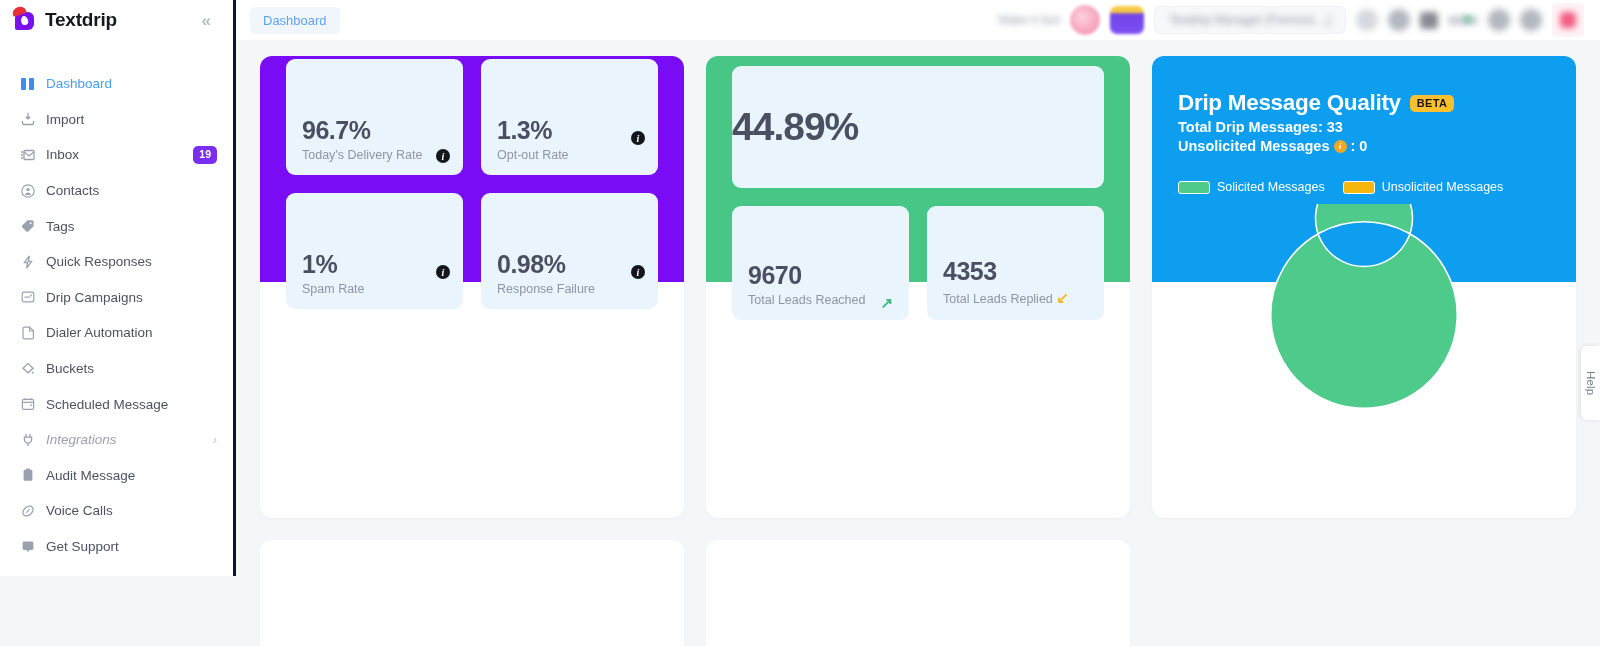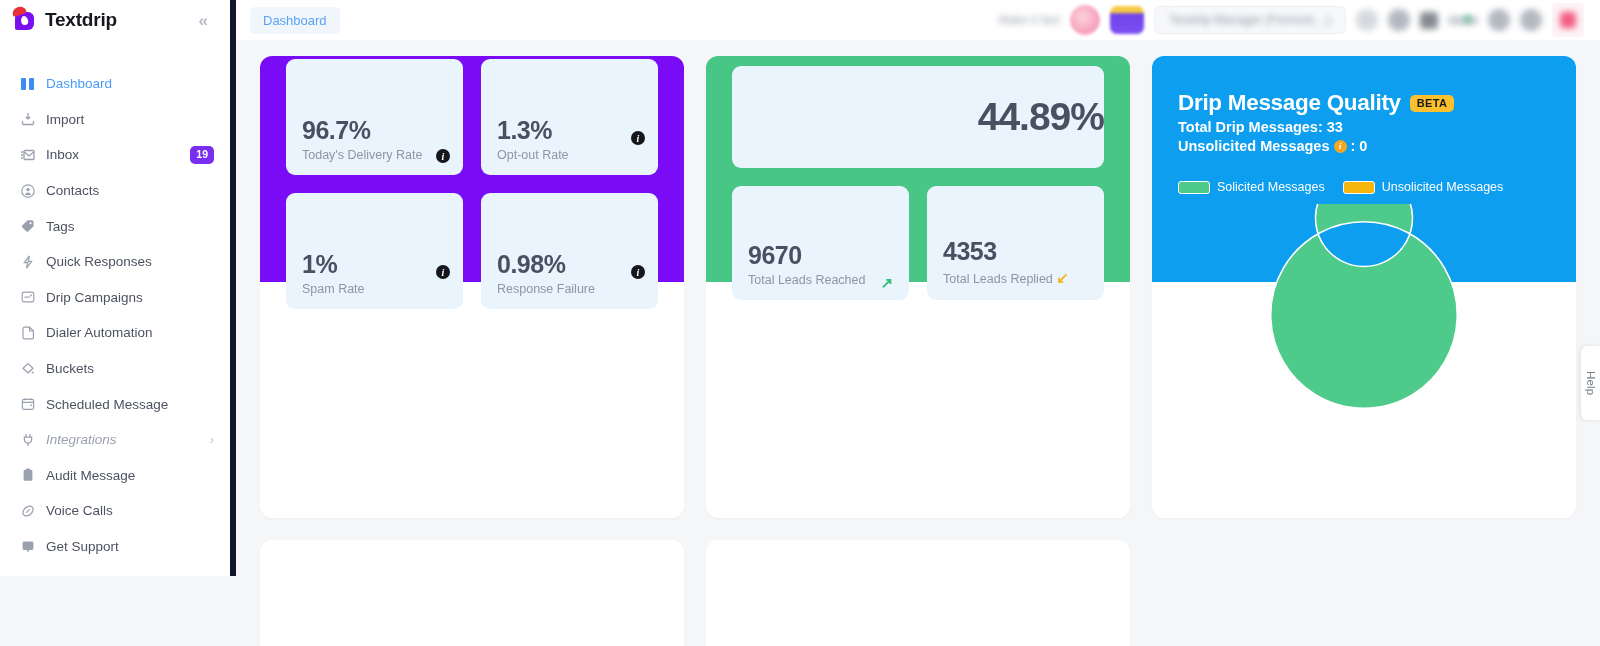--- a/index.html
+++ b/index.html
@@ -8,21 +8,21 @@
     font-family:"Liberation Sans", sans-serif;
     background:#f4f6f8;
     color:#3f4254;
     -webkit-font-smoothing:antialiased;
   }
   .app { display:flex; width:1600px; height:646px; }
 
   
   .sidebar {
     width:236px; min-width:236px; height:576px; background:#ffffff;
-    border-right:6px solid #0f172a; position:relative; overflow:hidden;
+    border-right:3px solid #0f172a; position:relative; overflow:hidden;
   }
   .brand { height:40px; display:flex; align-items:center; padding:0 14px 0 12px; position:relative; }
   .logo-wrap { position:relative; width:26px; height:26px; margin-right:7px; flex:none; }
   .logo-bubble {
     position:absolute; left:3px; top:5px; width:19px; height:18px;
     background:#7b0ff0; border-radius:6px 6px 6px 2px;
   }
   .logo-bubble:after{
     content:""; position:absolute; left:5.5px; top:4px; width:7px; height:9px;
     background:#fff; border-radius:50% 50% 50% 50%/60% 60% 40% 40%;
@@ -143,22 +143,22 @@
     padding:14px 16px 13px 16px;
   }
   .tile.half { width:calc(50% - 9px); height:116px; }
   .tile-val { font-size:25px; font-weight:700; color:#4a5061; line-height:1.1; letter-spacing:-.5px;margin-top:34px; }
   .tile-lbl { font-size:12.5px; color:#8e95a3; margin-top:4px; white-space:nowrap; }
   .tile .corner-i { position:absolute; right:13px; bottom:12px; }
   .tile .mid-i { position:absolute; right:13px; bottom:30px; }
 
   
   .hero-tile {
-    position:relative; z-index:3; margin:-73px 26px 0 26px; height:102px;
-    background:#eaf4fd; border-radius:9px; display:flex; align-items:center; justify-content:flex-end;
+    position:relative; z-index:3; margin:-73px 26px 0 26px; height:122px;
+    background:#eaf4fd; border-radius:9px; display:flex; align-items:center; justify-content:flex-start;
   }
   .hero-val { font-size:39px; font-weight:700; color:#4a5061; letter-spacing:-1px; }
   .tiles.green-tiles { margin-top:18px; }
   .tiles.green-tiles .tile { height:114px; }
   .arrow-up { color:#3dbd7d; font-size:15px; font-weight:700; position:absolute; right:16px; bottom:8px; }
   .arrow-dn { color:#f5b921; font-size:15px; font-weight:700; }
 
   
   .legend { display:flex; gap:18px; justify-content:flex-start; position:relative; z-index:3; margin-top:26px; }
   .legend-item { display:flex; align-items:center; gap:7px; font-size:12.5px; color:#ffffff; }

